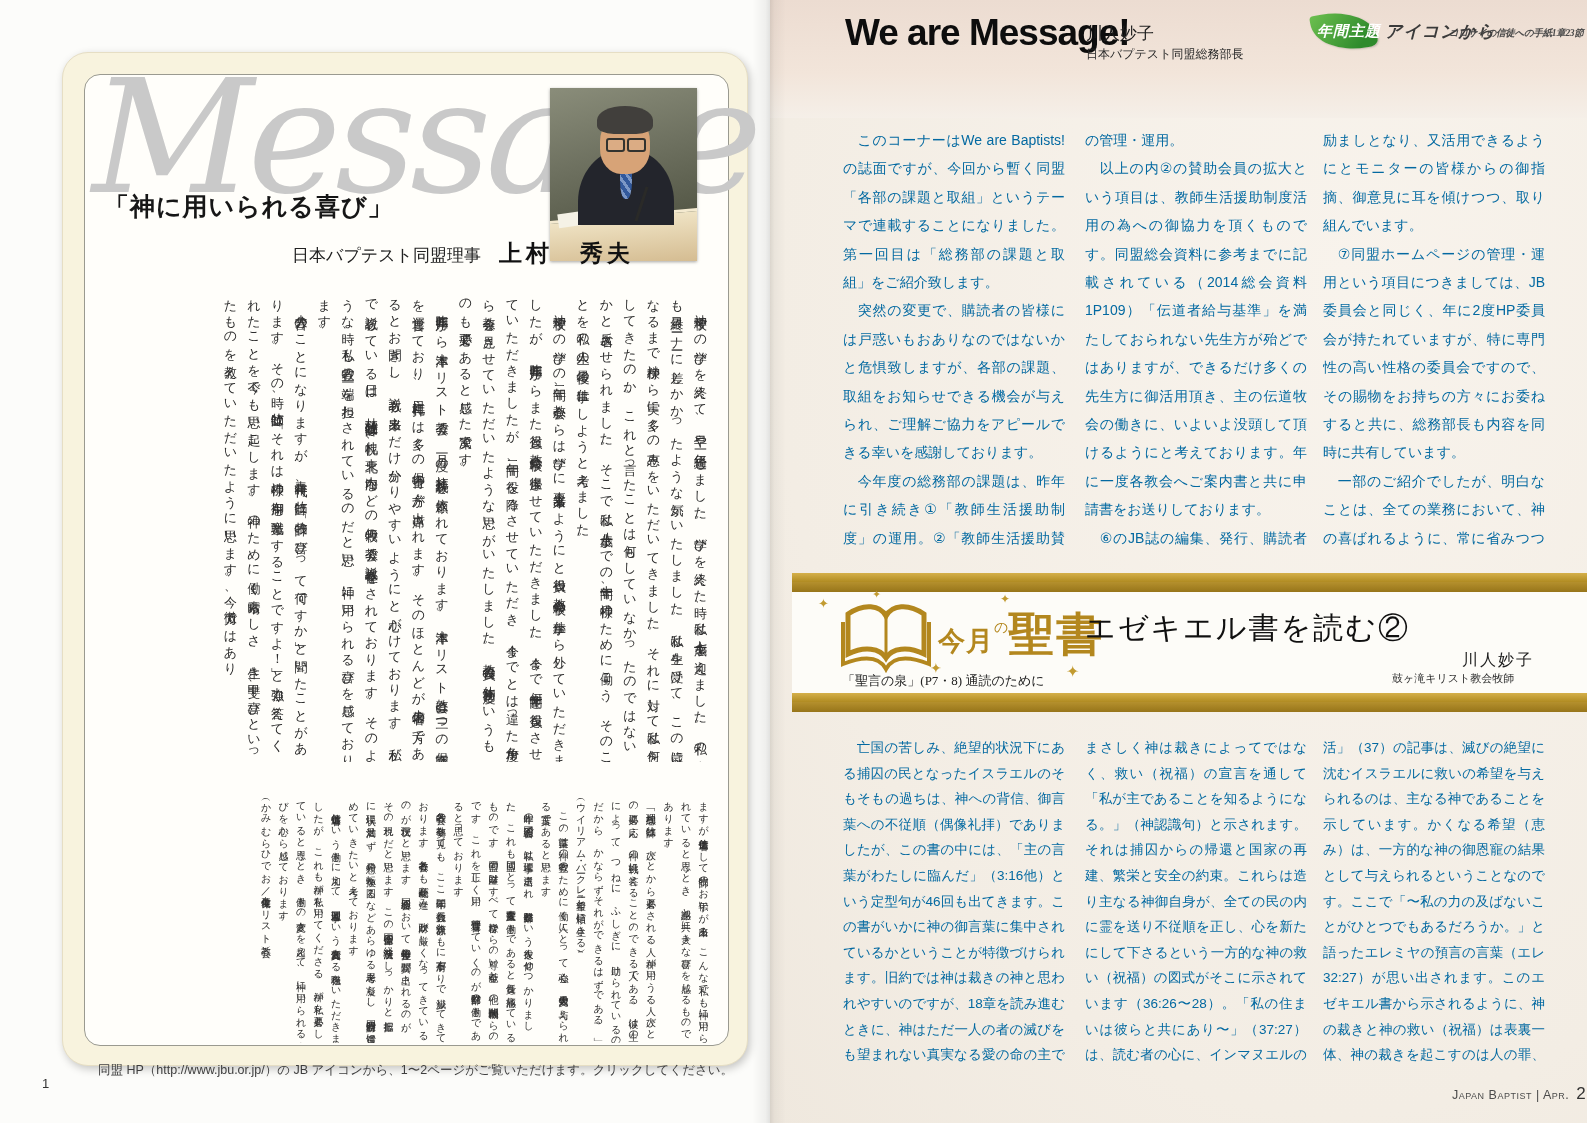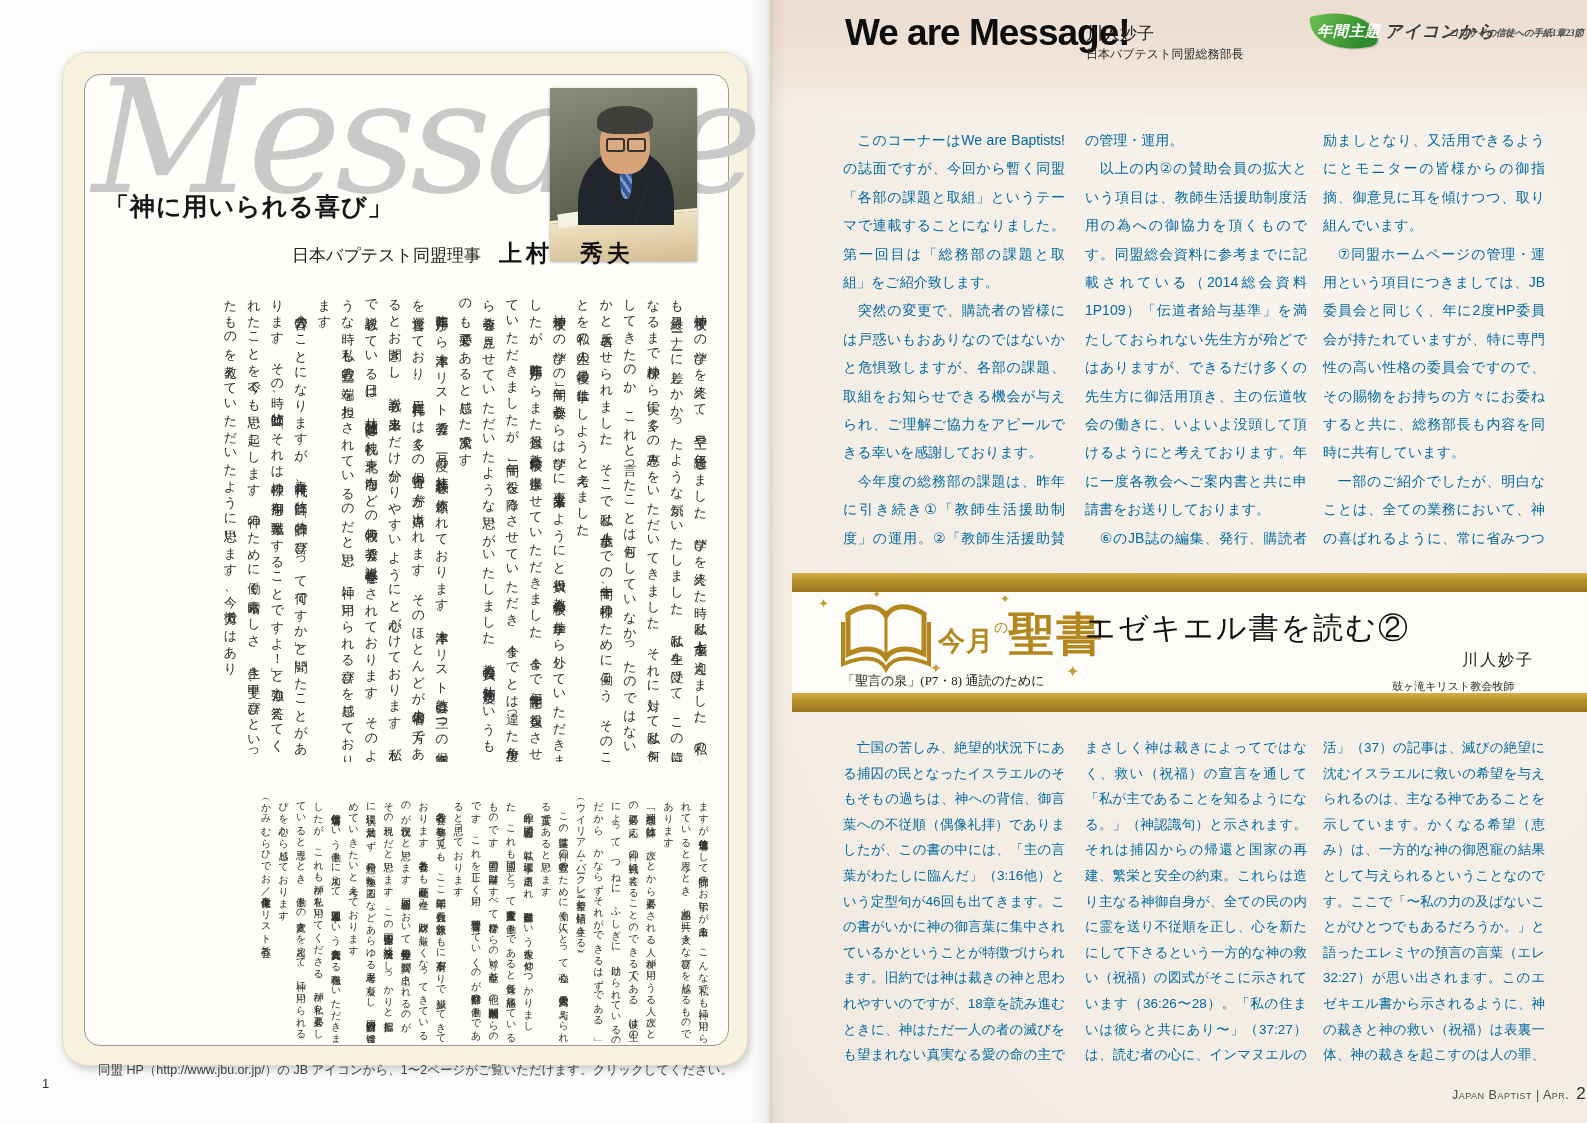--- a/index.html
+++ b/index.html
@@ -98,21 +98,21 @@
   .bar1{top:573px}.bar2{top:693px}
   .bible-band{position:absolute;left:792px;top:592px;width:795px;height:101px;background:#fdfcf8;}
   .book-icon{position:absolute;left:836px;top:598px;}
   .logo-text{position:absolute;left:938px;top:604px;color:#b3871e;white-space:nowrap;}
   .logo-text .small{font-size:27px;font-weight:bold;letter-spacing:1px;}
   .logo-text .tiny{font-size:14px;vertical-align:18px;}
   .logo-text .big{font-size:46px;font-weight:bold;letter-spacing:2px;}
   .sparkle{position:absolute;color:#c29b31;font-family:"DejaVu Sans",sans-serif;}
   .bible-title{position:absolute;left:1085px;top:608px;font-size:30px;color:#101010;letter-spacing:2px;}
   .bible-author{position:absolute;left:1462px;top:650px;font-size:16px;color:#1c1c1c;letter-spacing:2px;}
-  .bible-role{position:absolute;left:1392px;top:671px;font-size:11px;color:#2d2d2d;margin-top:8px;}
+  .bible-role{position:absolute;left:1392px;top:671px;font-size:11px;color:#2d2d2d;}
   .logo-sub{position:absolute;left:842px;top:672px;font-size:13px;color:#222;}
 
   
   .foot-right{position:absolute;left:1452px;top:1084px;font-family:"Liberation Sans",sans-serif;
               color:#4b4b4b;white-space:nowrap;}
   .foot-right .journal{font-variant:small-caps;font-size:12.5px;letter-spacing:0.5px;}
   .foot-right .pagenum{font-size:17px;color:#333;margin-left:7px;}
 </style>
 </head>
 <body>

